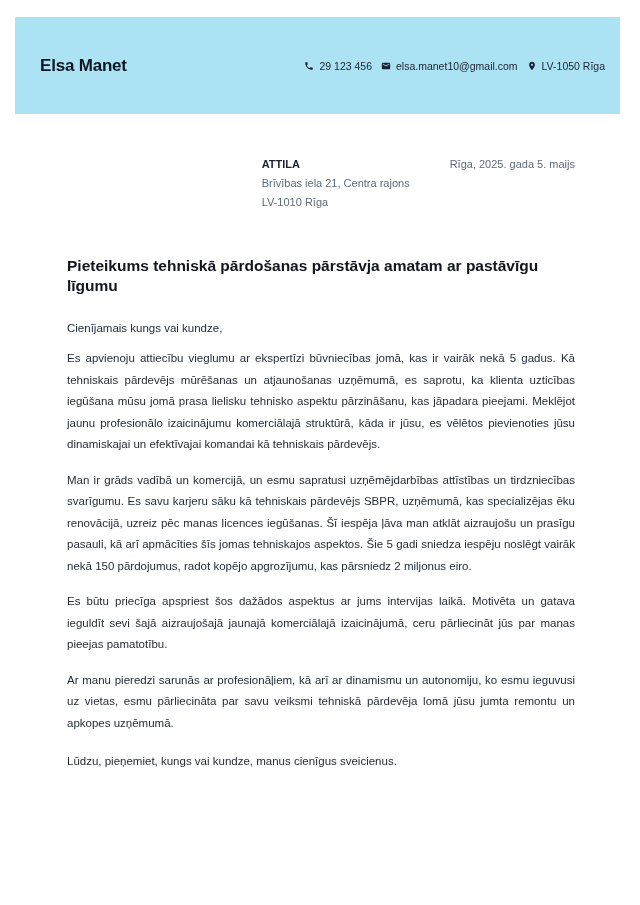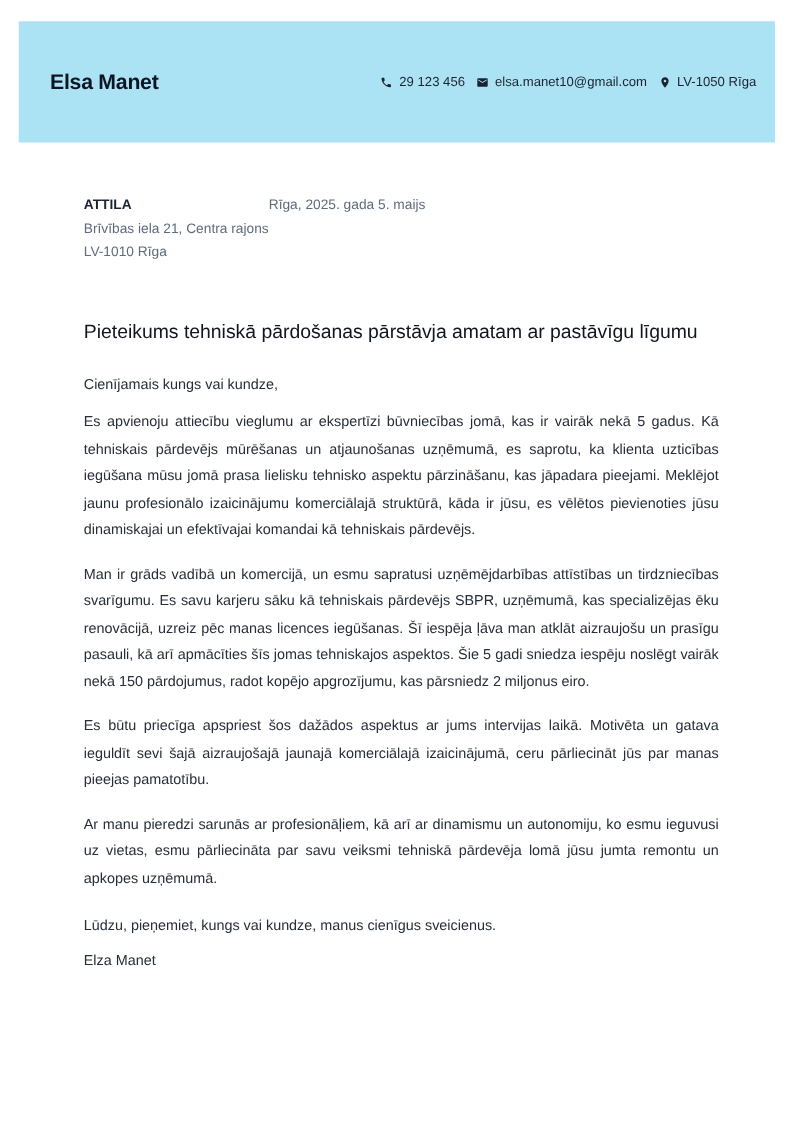--- a/index.html
+++ b/index.html
@@ -37,33 +37,34 @@
     color: #1c2330;
   }
   .contact { display: flex; align-items: center; gap: 5px; white-space: nowrap; }
   .contact svg { width: 10px; height: 10px; flex: 0 0 auto; }
 
   
   .content { margin: 41px 65px 0 67px; width: 508px; }
 
   .addr-row {
     display: flex;
-    justify-content: flex-start;
+    justify-content: flex-end;
     align-items: flex-start;
     font-size: 11px;
     line-height: 19px;
+    gap: 40px;
   }
   .recipient .bold { font-weight: 700; color: #1b2230; }
   .recipient .muted { color: #5f6b7b; }
   .date { color: #5f6b7b; font-size: 11px; line-height: 19px; }
 
   h1 {
     font-size: 15.5px;
     line-height: 20px;
-    font-weight: 400;
+    font-weight: 700;
     color: #10151f;
     margin: 44px 0 0;
     max-width: 505px;
   }
 
   .salutation {
     font-size: 11.5px;
     color: #262d38;
     margin: 26px 0 14px;
   }
@@ -128,16 +129,15 @@
     <h1>Pieteikums tehniskā pārdošanas pārstāvja amatam ar pastāvīgu līgumu</h1>
 
     <p class="salutation">Cienījamais kungs vai kundze,</p>
 
     <p class="body-p">Es apvienoju attiecību vieglumu ar ekspertīzi būvniecības jomā, kas ir vairāk nekā 5 gadus. Kā tehniskais pārdevējs mūrēšanas un atjaunošanas uzņēmumā, es saprotu, ka klienta uzticības iegūšana mūsu jomā prasa lielisku tehnisko aspektu pārzināšanu, kas jāpadara pieejami. Meklējot jaunu profesionālo izaicinājumu komerciālajā struktūrā, kāda ir jūsu, es vēlētos pievienoties jūsu dinamiskajai un efektīvajai komandai kā tehniskais pārdevējs.</p>
     <p class="body-p">Man ir grāds vadībā un komercijā, un esmu sapratusi uzņēmējdarbības attīstības un tirdzniecības svarīgumu. Es savu karjeru sāku kā tehniskais pārdevējs SBPR, uzņēmumā, kas specializējas ēku renovācijā, uzreiz pēc manas licences iegūšanas. Šī iespēja ļāva man atklāt aizraujošu un prasīgu pasauli, kā arī apmācīties šīs jomas tehniskajos aspektos. Šie 5 gadi sniedza iespēju noslēgt vairāk nekā 150 pārdojumus, radot kopējo apgrozījumu, kas pārsniedz 2 miljonus eiro.</p>
     <p class="body-p">Es būtu priecīga apspriest šos dažādos aspektus ar jums intervijas laikā. Motivēta un gatava ieguldīt sevi šajā aizraujošajā jaunajā komerciālajā izaicinājumā, ceru pārliecināt jūs par manas pieejas pamatotību.</p>
     <p class="body-p">Ar manu pieredzi sarunās ar profesionāļiem, kā arī ar dinamismu un autonomiju, ko esmu ieguvusi uz vietas, esmu pārliecināta par savu veiksmi tehniskā pārdevēja lomā jūsu jumta remontu un apkopes uzņēmumā.</p>
 
     <p class="closing">Lūdzu, pieņemiet, kungs vai kundze, manus cienīgus sveicienus.</p>
-    <p class="signature">Elza Manet</p>
 
   </main>
 </div>
 
 </body></html>

